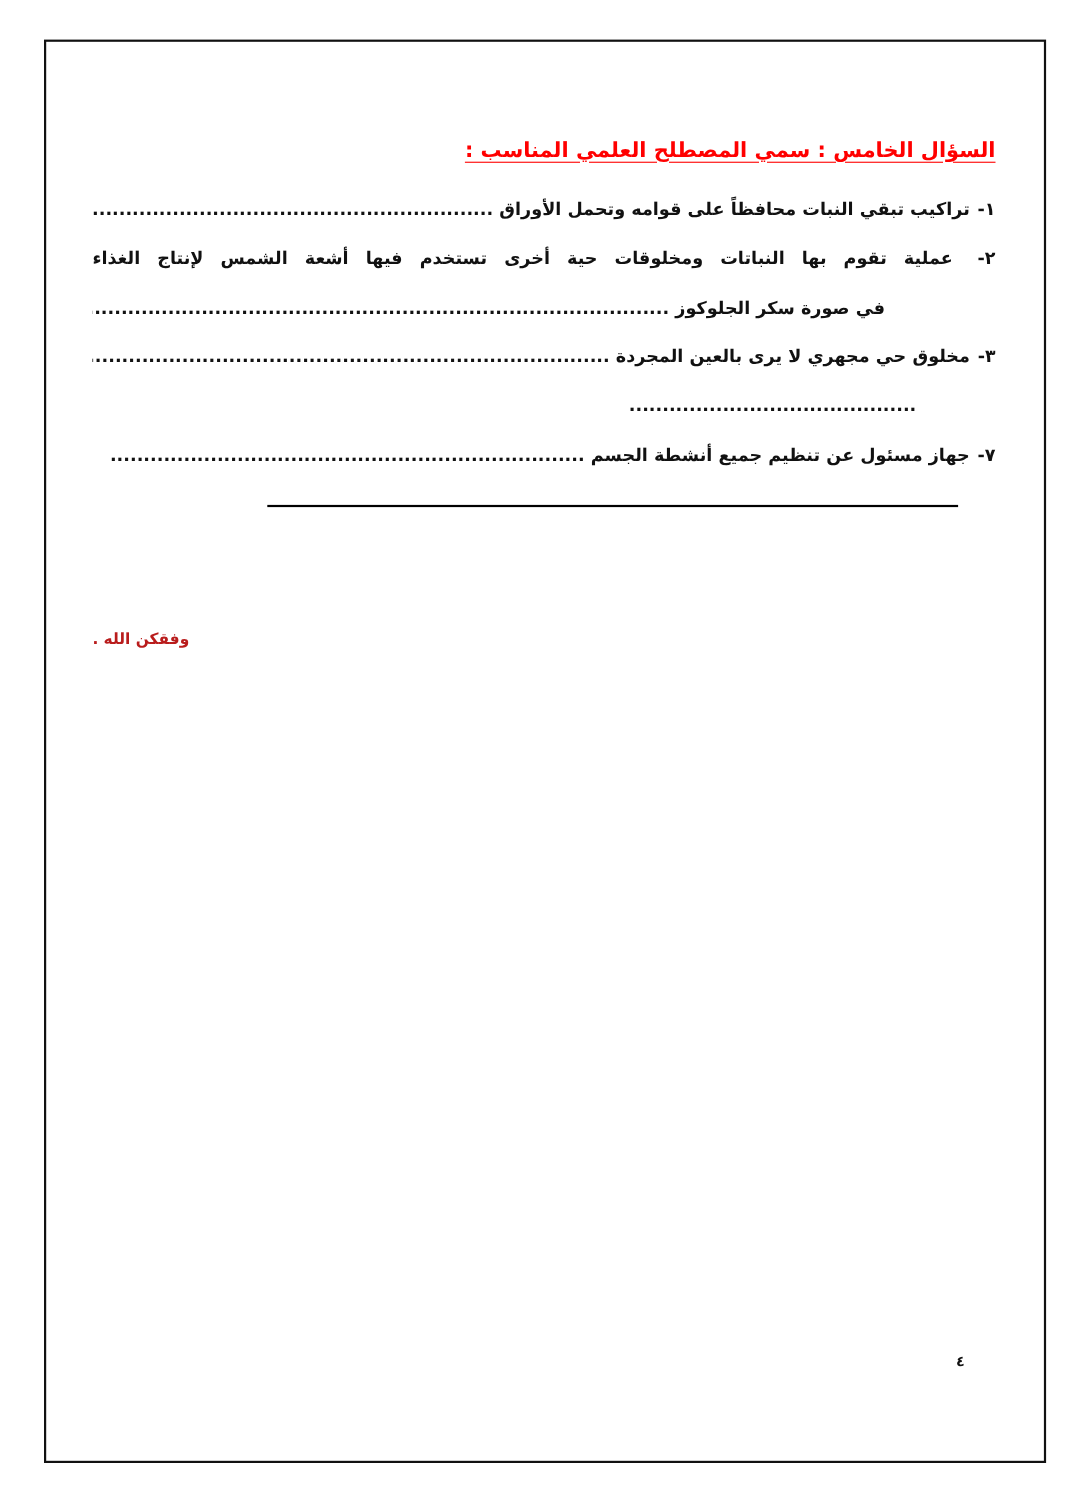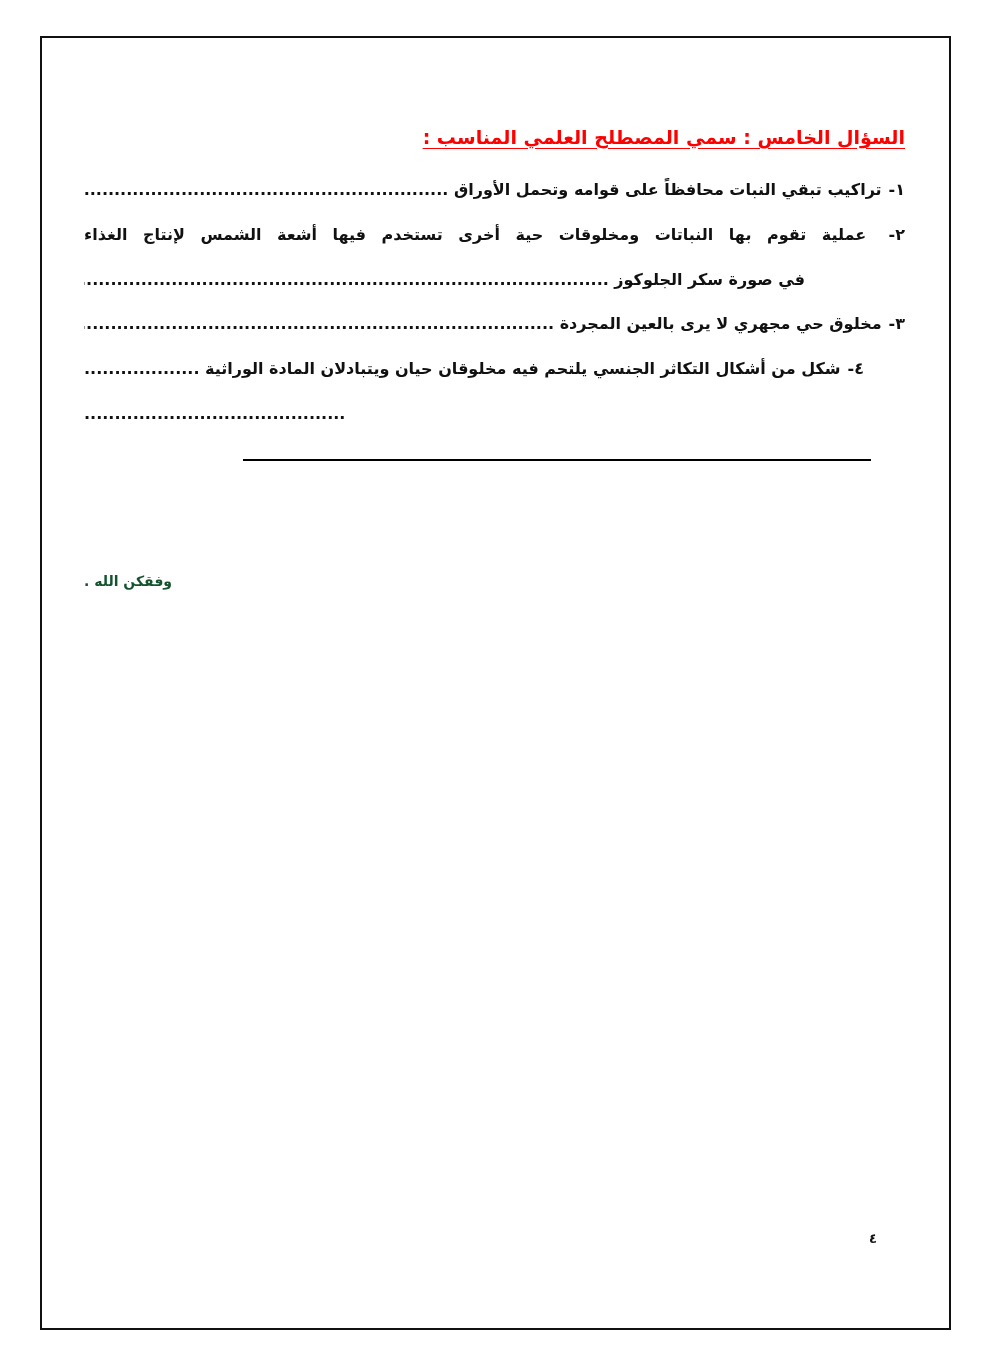--- a/index.html
+++ b/index.html
@@ -41,21 +41,21 @@
   .title {
     color: #ff0000;
     font-size: 19px;
     font-weight: bold;
     text-decoration: underline;
     text-underline-offset: 4px;
     letter-spacing: 0.2px;
   }
   .row {
     direction: rtl;
-    text-align: left;
+    text-align: right;
     font-size: 16px;
     font-weight: bold;
     line-height: 1.55;
     margin-bottom: 20px;
     color: #111111;
     overflow: hidden;
     white-space: nowrap;
   }
   .row .num {
     margin-left: 7px;
@@ -77,21 +77,21 @@
     width: 628px;
     margin: 32px 34px 0 auto;
     height: 0;
   }
   .closing {
     direction: rtl;
     text-align: left;
     font-size: 14px;
     font-weight: bold;
     margin-top: 112px;
-    color: #14532d;
+    color: #b91c1c;
   }
   .page-number {
     position: absolute;
     right: 72px;
     bottom: 82px;
     font-size: 13px;
     font-weight: bold;
     color: #111111;
   }
 </style>
@@ -116,30 +116,30 @@
       </div>
 
       <div class="row indent-a">
         <span class="txt">في صورة سكر الجلوكوز ..........................................................................................................</span>
       </div>
 
       <div class="row">
         <span class="num">٣-</span><span class="txt">مخلوق حي مجهري لا يرى بالعين المجردة ................................................................................</span>
       </div>
 
-      <div class="row">
-        <span class="num">٤-</span><span class="txt">شكل من أشكال التكاثر الجنسي يلتحم فيه مخلوقان حيان ويتبادلان المادة الوراثية ...................</span>
-      </div>
 
 
       <div class="row indent-b">
         <span class="txt">...........................................</span>
       </div>
 
 
+      <div class="row">
+        <span class="num">٧-</span><span class="txt">جهاز مسئول عن تنظيم جميع أنشطة الجسم .......................................................................</span>
+      </div>
 
       <div class="rule"></div>
 
       <div class="closing">وفقكن الله .</div>
 
     </div>
 
     <div class="page-number">٤</div>
   </div>
 </div>

